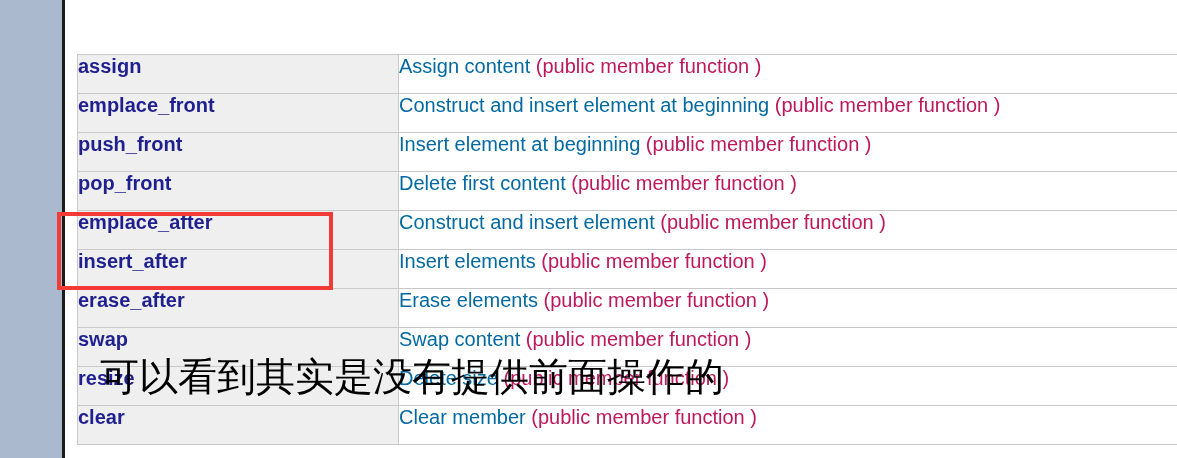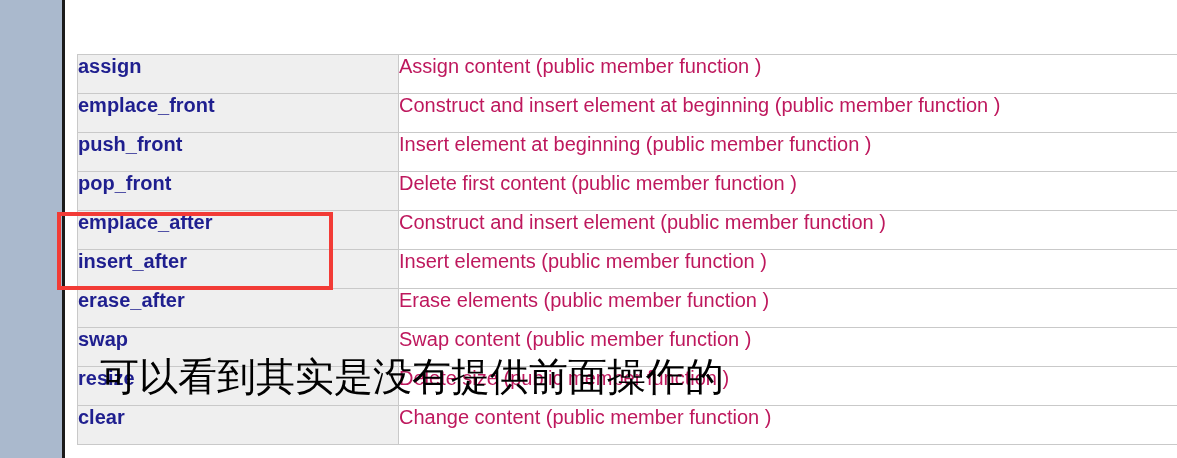--- a/index.html
+++ b/index.html
@@ -89,21 +89,21 @@
     padding-left: 10px;
     border-right: 1px solid #c9c9c9;
   }
   .fn-link {
     color: #1f1f8f;
     font-weight: bold;
     font-size: 20px;
     text-decoration: none;
   }
   .desc-main {
-    color: #be185d;
+    color: #0369a1;
   }
   .desc-kind {
     color: #be185d;
   }
 
   
   #annotation-box {
     position: absolute;
     left: 57px;
     top: 212px;
@@ -170,21 +170,21 @@
         <tr>
           <td class="name-cell"><a class="fn-link" href="#">swap</a></td>
           <td class="desc-cell"><span class="desc-main">Swap content</span> <span class="desc-kind">(public member function )</span></td>
         </tr>
         <tr>
           <td class="name-cell"><a class="fn-link" href="#">resize</a></td>
           <td class="desc-cell"><span class="desc-main">Delete size</span> <span class="desc-kind">(public member function )</span></td>
         </tr>
         <tr>
           <td class="name-cell"><a class="fn-link" href="#">clear</a></td>
-          <td class="desc-cell"><span class="desc-main">Change content</span> <span class="desc-kind">(public member function )</span></td>
+          <td class="desc-cell"><span class="desc-main">Clear member</span> <span class="desc-kind">(public member function )</span></td>
         </tr>
       </tbody>
   </table>
 
 </div>
 
 <div id="annotation-box"></div>
 
 <div id="overlay-note">可以看到其实是没有提供前面操作的</div>
 

